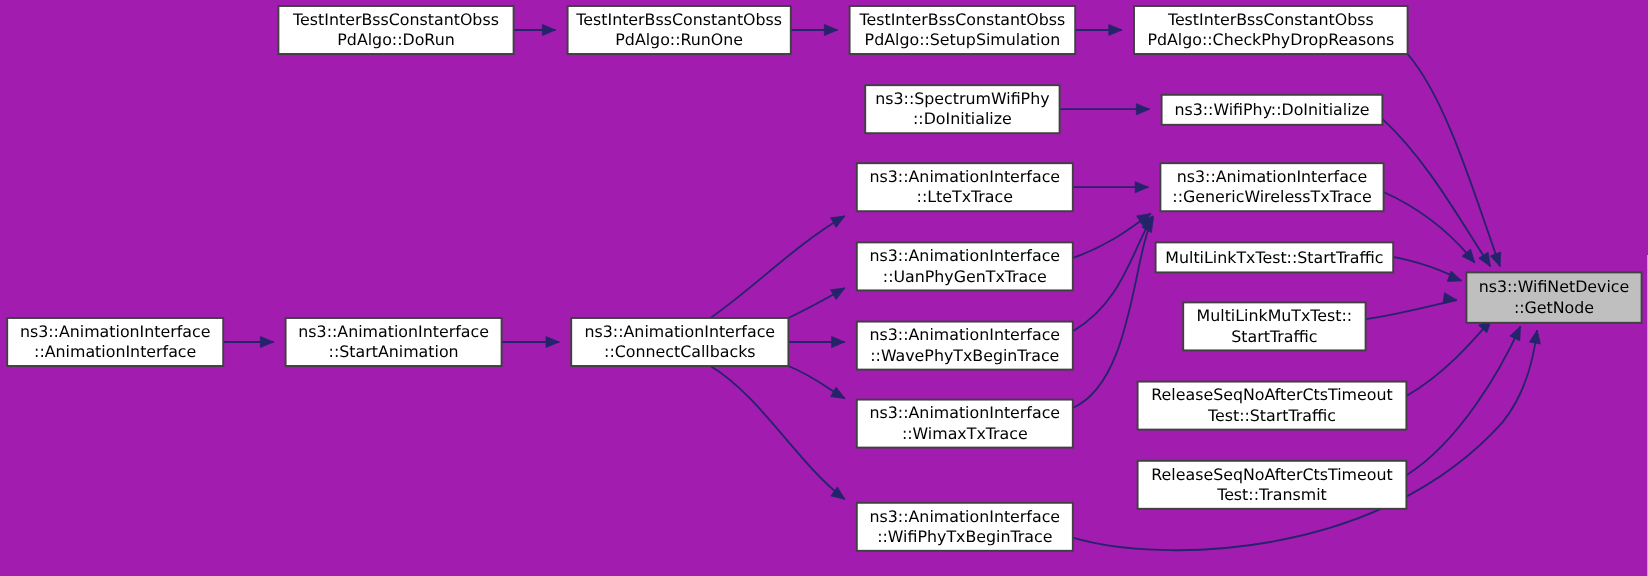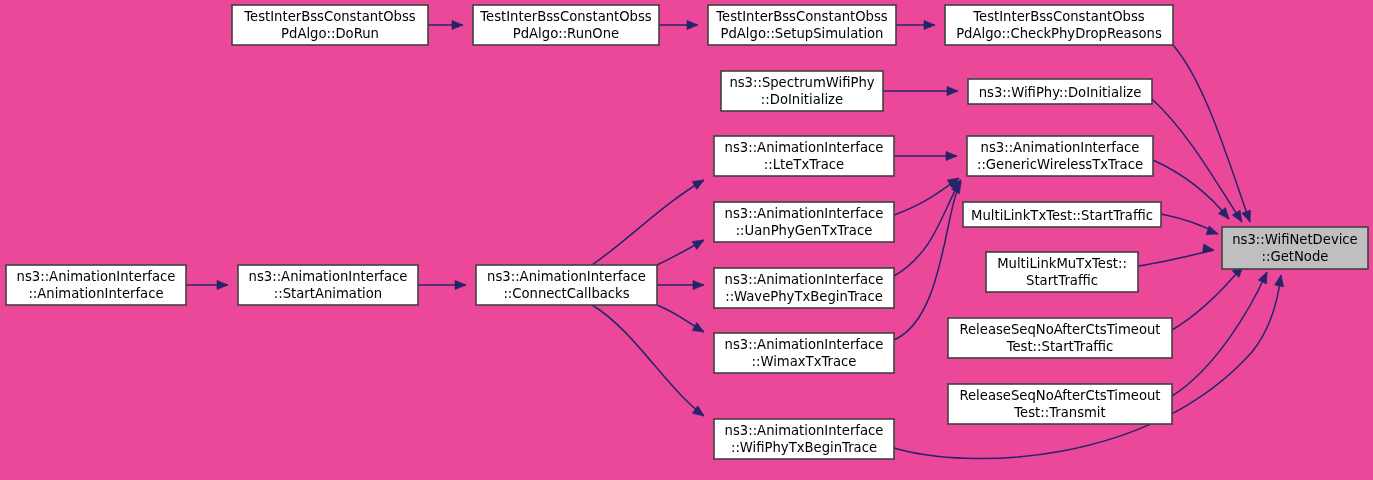--- a/index.html
+++ b/index.html
@@ -4,21 +4,21 @@
 <style>
   html, body {
     margin: 0;
     padding: 0;
     background: #ffffff;
   }
   #graph-root {
     position: relative;
     width: 1373px;
     height: 480px;
-    background: #ec4899;
+    background: #a21caf;
     font-family: "DejaVu Sans", "Liberation Sans", sans-serif;
   }
   svg.callgraph {
     display: block;
     width: 1373px;
     height: 480px;
   }
   .node-box {
     fill: #ffffff;
     stroke: #404040;

